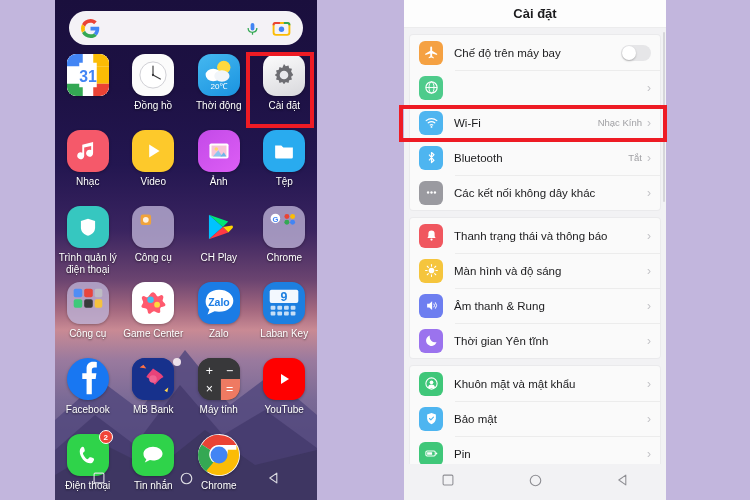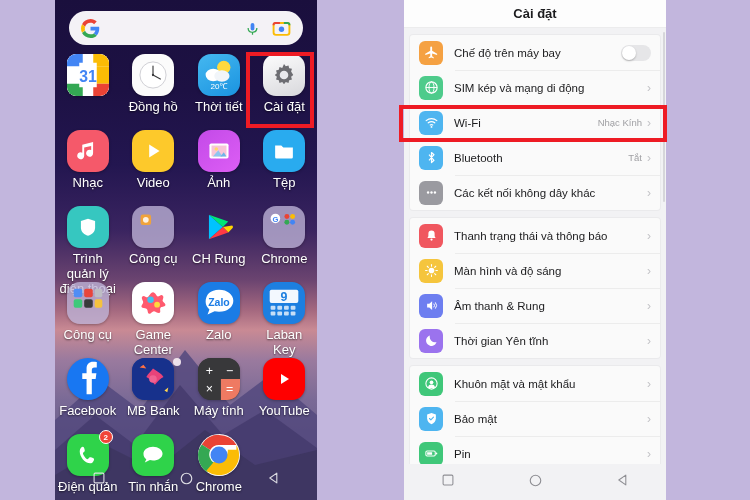--- a/index.html
+++ b/index.html
@@ -53,21 +53,21 @@
     height: 65px;
   }
   .ico {
     width: 42px; height: 42px; border-radius: 13px;
     display: flex; align-items: center; justify-content: center;
     position: relative; overflow: hidden;
     box-shadow: 0 1px 3px rgba(0,0,0,.28);
   }
   .ico.circle { border-radius: 50%; }
   .lbl {
-    margin-top: 4px; font-size: 13px; color: #fff; text-align: center;
+    margin-top: 4px; font-size: 10px; color: #fff; text-align: center;
     line-height: 1.15; text-shadow: 0 1px 2px rgba(0,0,0,.6);
     max-width: 62px;
   }
   .badge {
     position: absolute; right: -4px; top: -4px;
     background: #f04438; color: #fff; font-size: 8px; font-weight: bold;
     width: 14px; height: 14px; border-radius: 50%;
     display: flex; align-items: center; justify-content: center;
     border: 1.5px solid #fff; z-index: 3;
   }
@@ -221,21 +221,21 @@
         <div class="ico-wrap">
             <div class="ico" style="background:linear-gradient(150deg,#45b8f0,#1a93e0);">
           <svg viewBox="0 0 44 44" width="42" height="42">
             <circle cx="27" cy="14" r="7" fill="#ffd93d"></circle>
             <ellipse cx="16" cy="22" rx="8" ry="6.5" fill="#fff"></ellipse>
             <ellipse cx="25" cy="23" rx="8" ry="6" fill="#f1f5f9"></ellipse>
             <text x="22" y="37" font-size="8.5" fill="#fff" text-anchor="middle" font-family="Liberation Sans, sans-serif">20℃</text>
           </svg>
         </div>
           </div>
-        <div class="lbl">Thời tiết</div>
+        <div class="lbl">Thời động</div>
       </div>
 
       <div class="cell">
         <div class="ico-wrap">
             <div class="ico" style="background:linear-gradient(160deg,#fdfdfd,#d8d8dc);">
           <svg viewBox="0 0 44 44" width="30" height="30">
             <path fill="#6d6d72" d="M22 6l2.6 3.2 4-1.3 1 4.1 4.1 1-1.3 4L35.6 22l-3.2 2.6 1.3 4-4.1 1-1 4.1-4-1.3L22 35.6l-2.6-3.2-4 1.3-1-4.1-4.1-1 1.3-4L8.4 22l3.2-2.6-1.3-4 4.1-1 1-4.1 4 1.3z"></path>
             <circle cx="22" cy="22" r="6.3" fill="#e9e9ed"></circle>
           </svg>
         </div>
@@ -318,21 +318,21 @@
         <div class="ico-wrap">
             <div class="ico" style="background:transparent;box-shadow:none;">
           <svg viewBox="0 0 44 44" width="34" height="34">
             <path fill="#00c3ff" d="M9 6l18 16L9 38z"></path>
             <path fill="#00e676" d="M9 6l18 16 7-7z"></path>
             <path fill="#ffd400" d="M27 22l7 7 5-5c1.5-1.4 1.5-2.6 0-4z"></path>
             <path fill="#ff3a44" d="M9 38l18-16 7 7z"></path>
           </svg>
         </div>
           </div>
-        <div class="lbl">CH Rung</div>
+        <div class="lbl">CH Play</div>
       </div>
 
       <div class="cell">
         <div class="ico-wrap">
             <div class="ico" style="background:rgba(190,180,215,.78);">
           <svg viewBox="0 0 44 44" width="42" height="42">
             <circle cx="13" cy="13" r="5" fill="#fff"></circle>
             <text x="13" y="16.5" font-size="8" fill="#4285F4" text-anchor="middle" font-weight="bold" font-family="Liberation Sans, sans-serif">G</text>
             <circle cx="25" cy="11" r="2.6" fill="#EA4335"></circle>
             <circle cx="31" cy="11" r="2.6" fill="#FBBC05"></circle>
@@ -462,21 +462,21 @@
 
       <div class="cell">
         <div class="ico-wrap">
           <div class="badge">2</div>
           <div class="ico" style="background:#2fd34a;">
             <svg viewBox="0 0 44 44" width="28" height="28">
               <path fill="#fff" d="M14 9c2 0 3 5 3 6.5s-3 2.5-3 4 5 9 7 9 2.5-3 4-3 6.5 1 6.5 3-2 6.5-6 6.5C17 35 9 25 9 16c0-4 3-7 5-7z"></path>
             </svg>
           </div>
         </div>
-        <div class="lbl">Điện quản</div>
+        <div class="lbl">Điện thoại</div>
       </div>
 
       <div class="cell">
         <div class="ico-wrap">
             <div class="ico" style="background:#2fd34a;">
           <svg viewBox="0 0 44 44" width="30" height="30">
             <path fill="#fff" d="M22 10c7.7 0 14 4.5 14 10s-6.3 10-14 10c-1.6 0-3.1-.2-4.5-.6L10 33l2.2-4.8C9.6 26.4 8 23.4 8 20c0-5.5 6.3-10 14-10z"></path>
           </svg>
         </div>
           </div>
@@ -539,21 +539,20 @@
       </div>
 
       <div class="row">
         <span class="si" style="background:#4ecb8b;">
           <svg width="15" height="15" viewBox="0 0 24 24">
               <circle cx="12" cy="12" r="9" fill="none" stroke="#fff" stroke-width="1.8"></circle>
               <ellipse cx="12" cy="12" rx="4" ry="9" fill="none" stroke="#fff" stroke-width="1.5"></ellipse>
               <line x1="3" y1="12" x2="21" y2="12" stroke="#fff" stroke-width="1.5"></line>
             </svg>
         </span>
-        <span class="rlabel">SIM kép và mạng di động</span>
         <span class="rvalue"></span>
         <span class="chev">›</span>
       </div>
 
       <div class="row">
         <span class="si" style="background:#4eb5f0;">
           <svg width="15" height="15" viewBox="0 0 24 24">
               <path fill="none" stroke="#fff" stroke-width="2" stroke-linecap="round" d="M3.5 9a13 13 0 0 1 17 0M6.8 12.5a8.5 8.5 0 0 1 10.4 0M10 16a4 4 0 0 1 4 0"></path>
               <circle cx="12" cy="19" r="1.5" fill="#fff"></circle>
             </svg>

